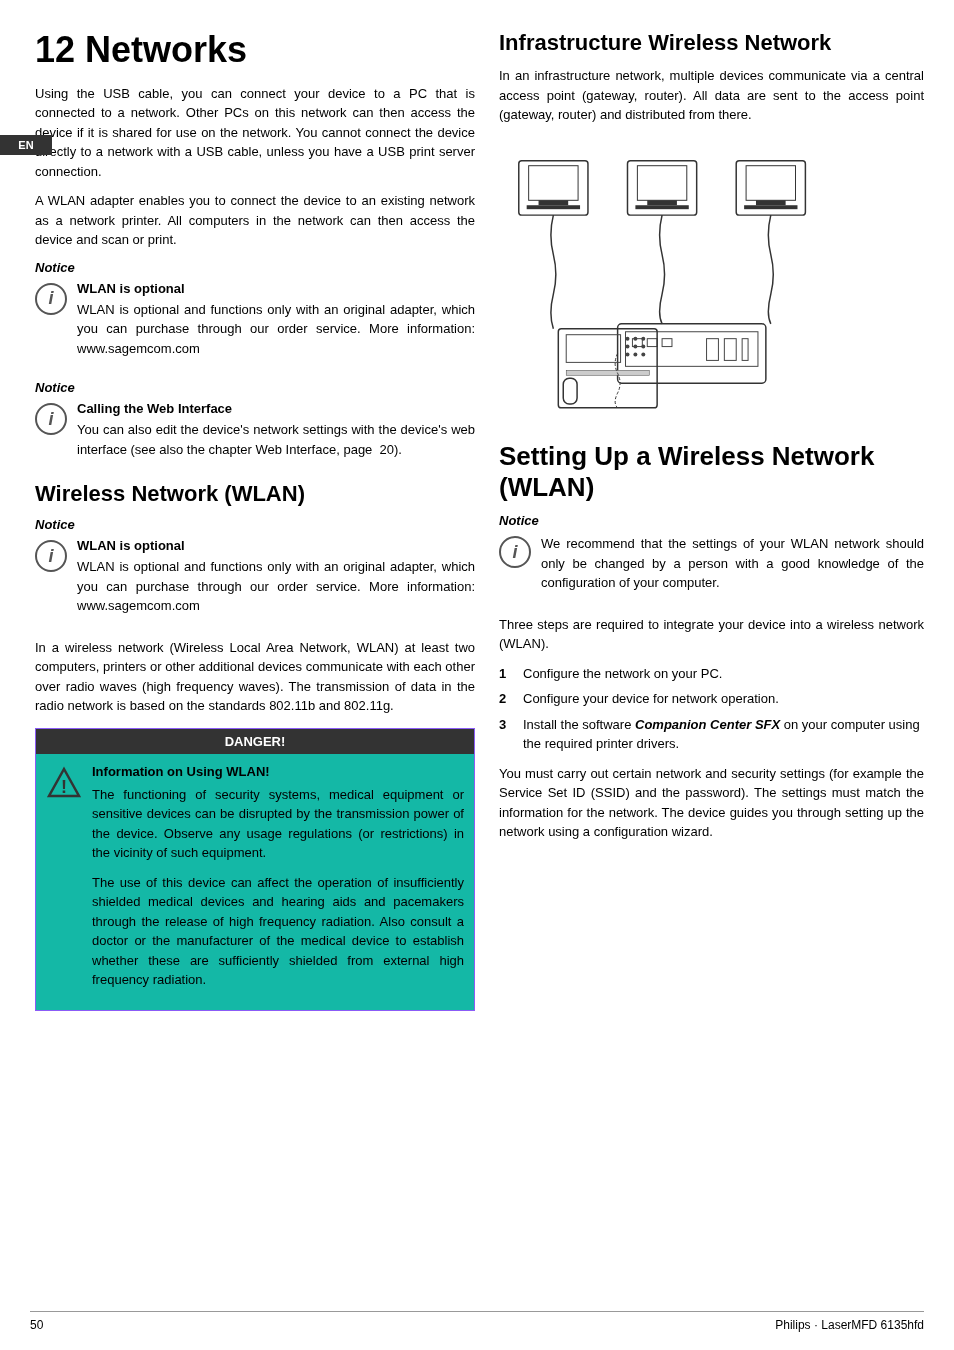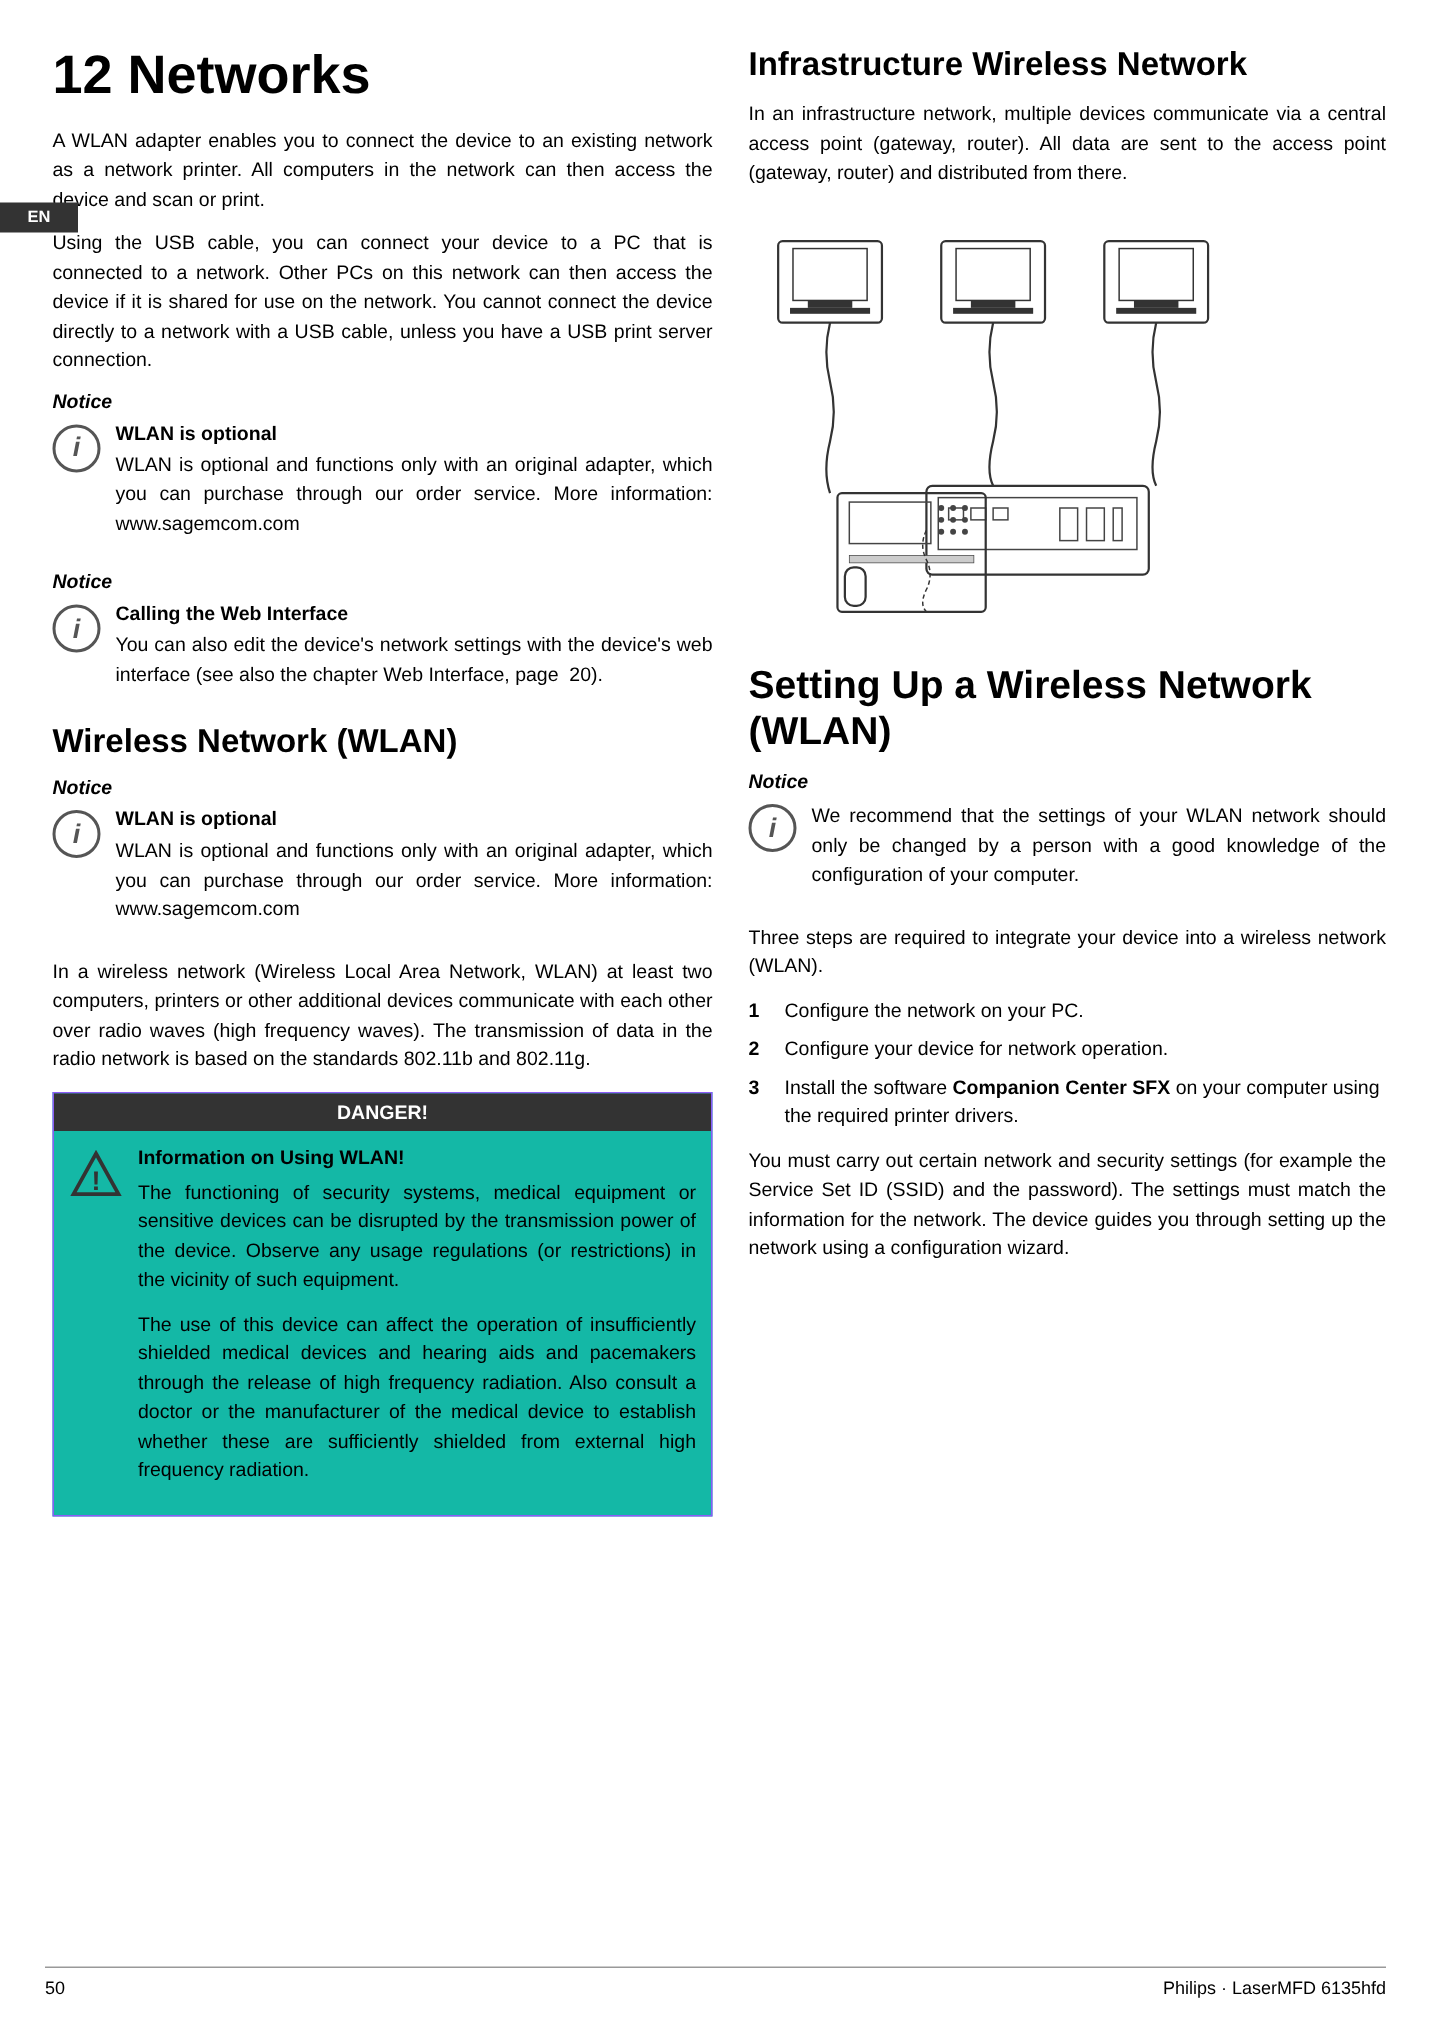--- a/index.html
+++ b/index.html
@@ -165,36 +165,36 @@
       left: 30px;
       right: 30px;
       display: flex;
       justify-content: space-between;
       align-items: center;
       border-top: 1px solid #999;
       padding-top: 6px;
       font-size: 12px;
     }
     .italic { }
-    .companion { font-weight: bold; }
+    .companion { font-weight: bold; font-style: italic; }
   </style>
 </head>
 <body>
 
 <div class="page">
   <div class="en-tab">EN</div>
 
   <div class="content-area">
 
     <div class="left-column">
 
       <h1 class="page-title">12 Networks</h1>
 
+      <p>Using the USB cable, you can connect your device to a PC that is connected to a network. Other PCs on this network can then access the device if it is shared for use on the network. You cannot connect the device directly to a network with a USB cable, unless you have a USB print server connection.</p>
       <p>A WLAN adapter enables you to connect the device to an existing network as a network printer. All computers in the network can then access the device and scan or print.</p>
-      <p>Using the USB cable, you can connect your device to a PC that is connected to a network. Other PCs on this network can then access the device if it is shared for use on the network. You cannot connect the device directly to a network with a USB cable, unless you have a USB print server connection.</p>
 
       <div class="notice-block">
         <div class="notice-label">Notice</div>
         <div class="notice-inner">
           <div class="notice-icon">i</div>
           <div class="notice-text">
             <div class="notice-text-title">WLAN is optional</div>
             <p>WLAN is optional and functions only with an original adapter, which you can purchase through our order service. More information: www.sagemcom.com</p>
           </div>
         </div>

